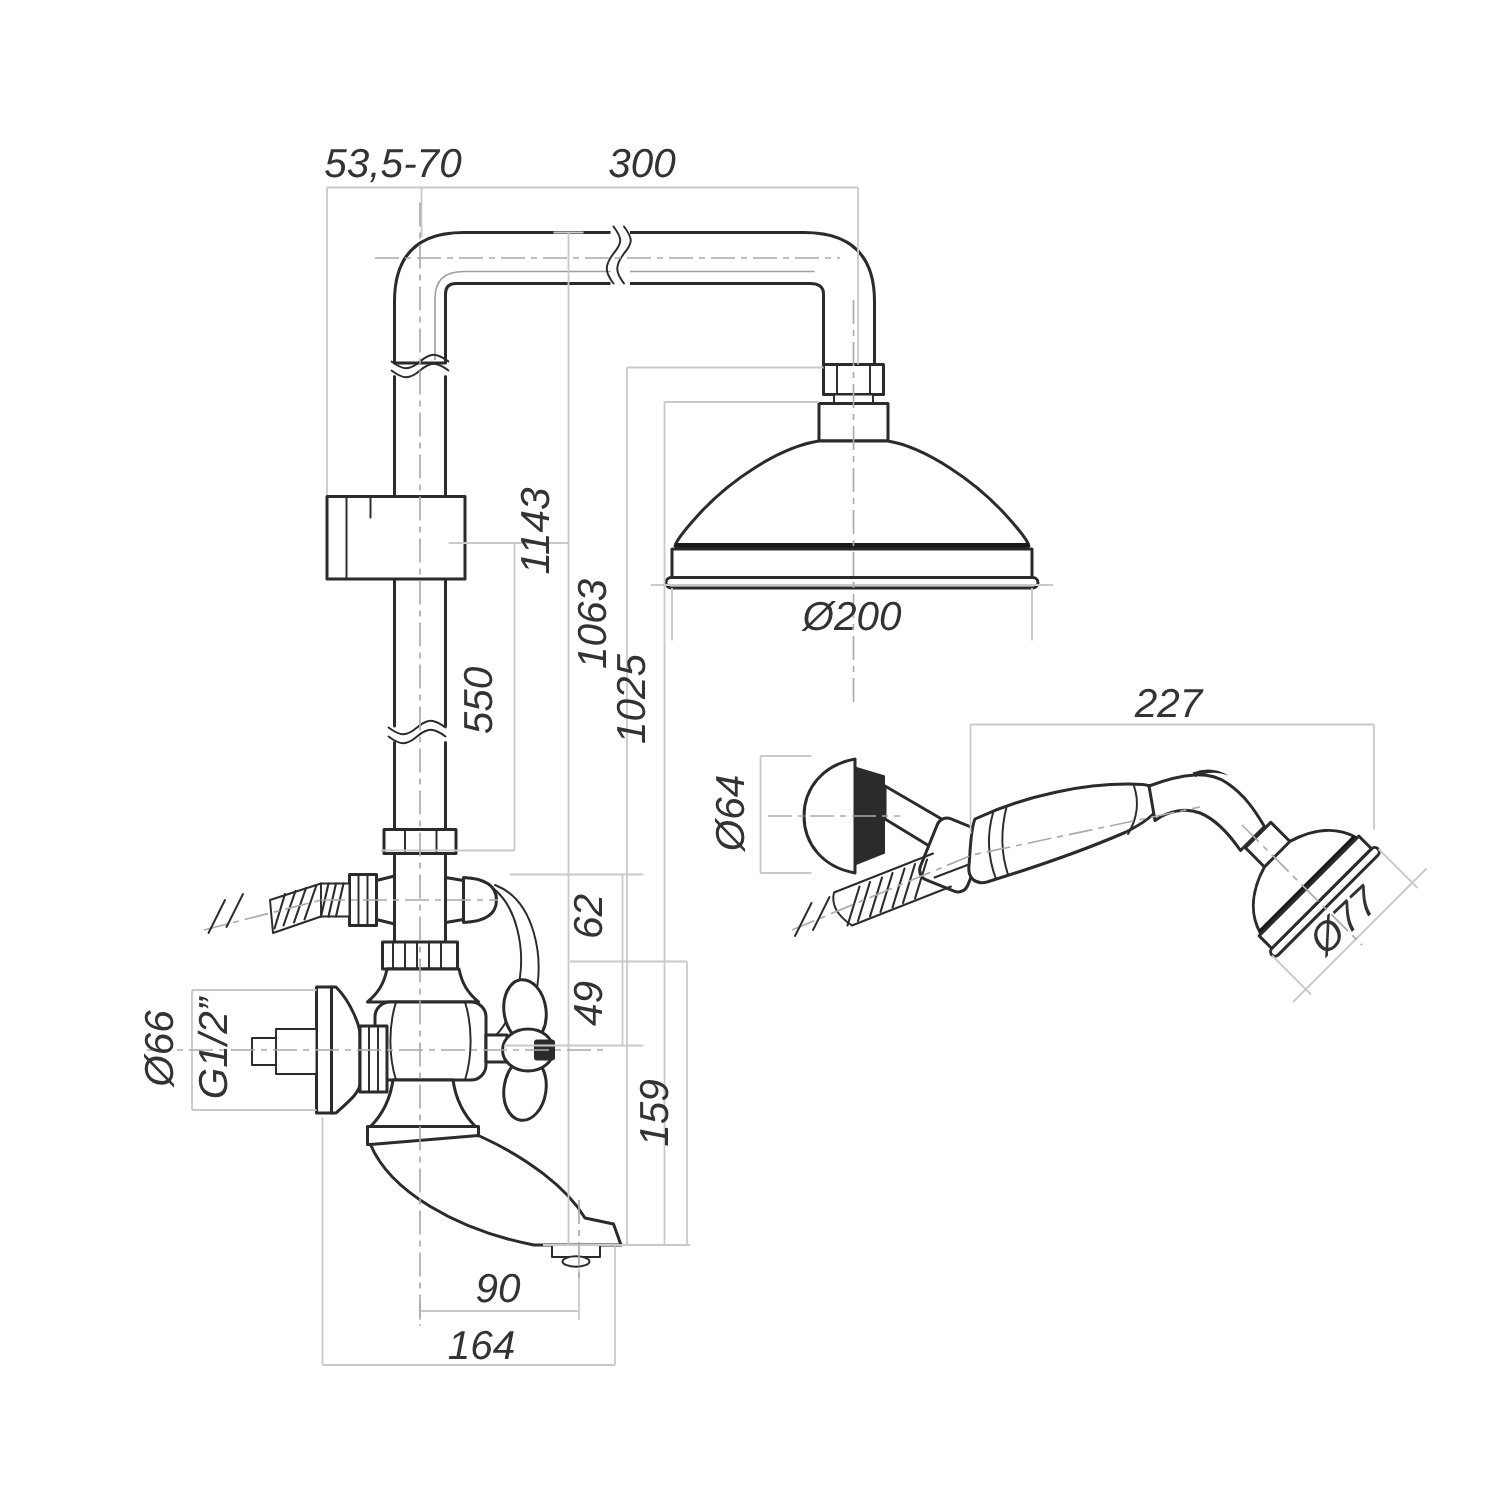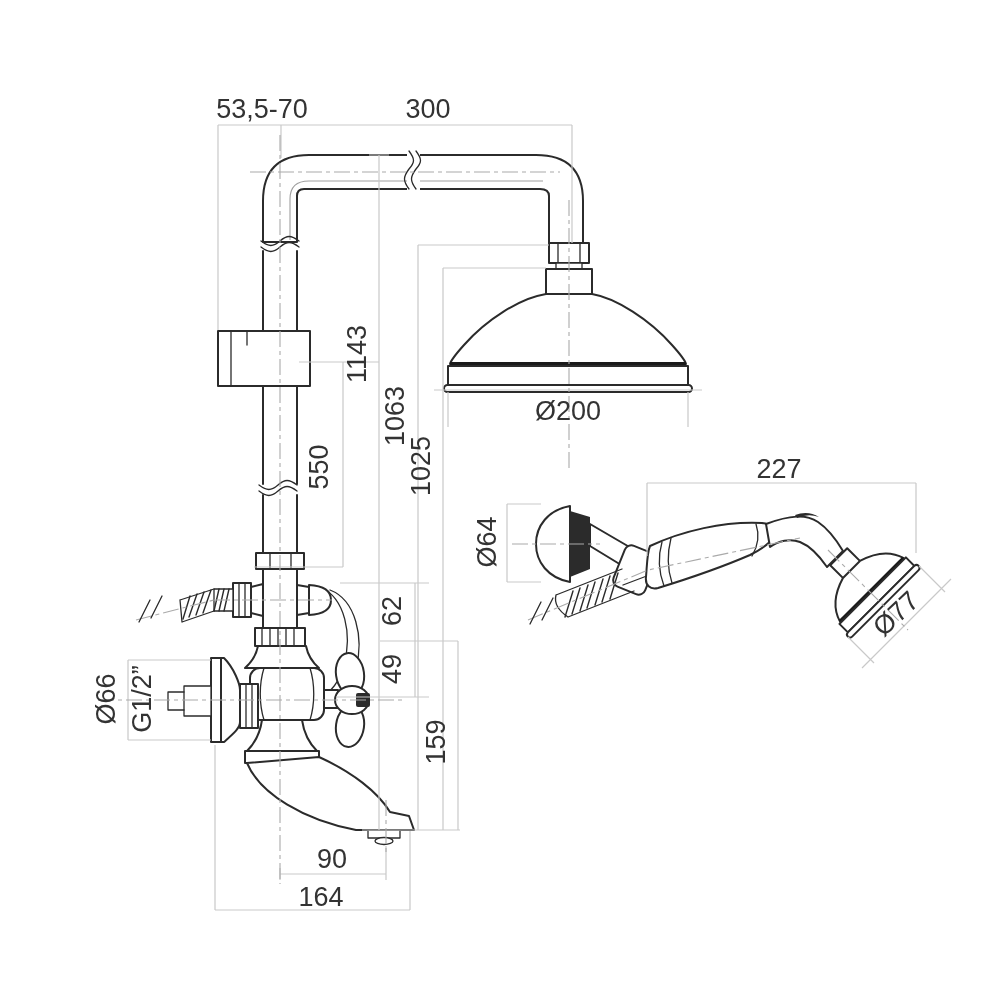--- a/index.html
+++ b/index.html
@@ -1,16 +1,16 @@
 <!DOCTYPE html>
 <html><head>
 <meta charset="utf-8">
 <style>
   html,body{margin:0;padding:0;background:#ffffff;}
-  .canvas{width:1000px;height:1000px;background:#fff;position:relative;overflow:hidden;}
+  .canvas{width:1000px;height:1000px;background:#fff;position:relative;overflow:hidden;font-style:italic;}
   svg{display:block;}
   .outline{fill:none;stroke:#2b2b2b;stroke-width:2;stroke-linejoin:round;stroke-linecap:round;}
   .outline-thin{fill:none;stroke:#2b2b2b;stroke-width:1.3;stroke-linejoin:round;stroke-linecap:round;}
   .white{fill:#ffffff;stroke:#2b2b2b;stroke-width:2;stroke-linejoin:round;}
   .white-thin{fill:#ffffff;stroke:#2b2b2b;stroke-width:1.3;stroke-linejoin:round;}
   .dark{fill:#2b2b2b;stroke:none;}
   .thick{fill:none;stroke:#1a1a1a;stroke-width:4;}
   .dim{fill:none;stroke:#c9c9c9;stroke-width:1.2;}
   .cl{fill:none;stroke:#aaaaaa;stroke-width:1.1;stroke-dasharray:16 4 4 4;}
   .clsolid{fill:none;stroke:#9f9f9f;stroke-width:1.1;}

